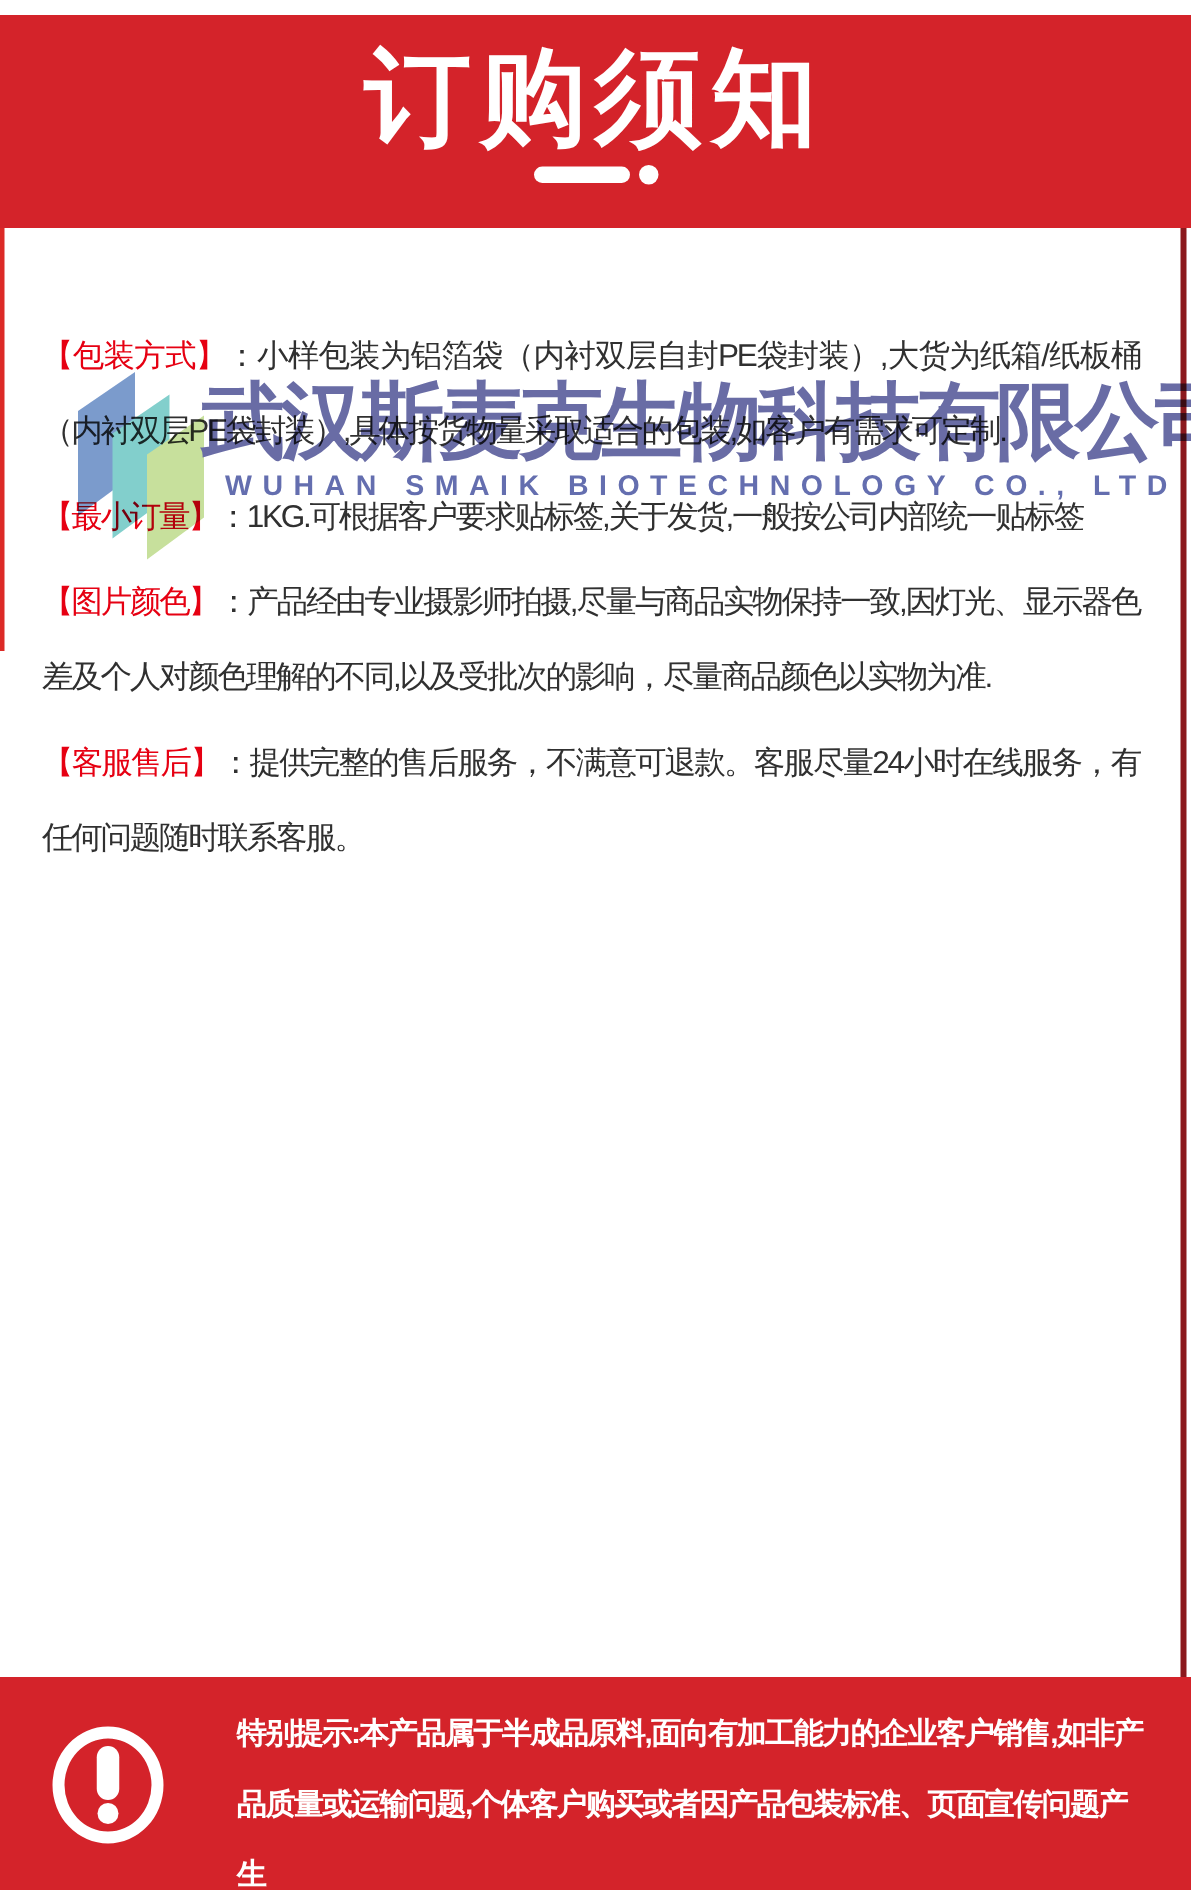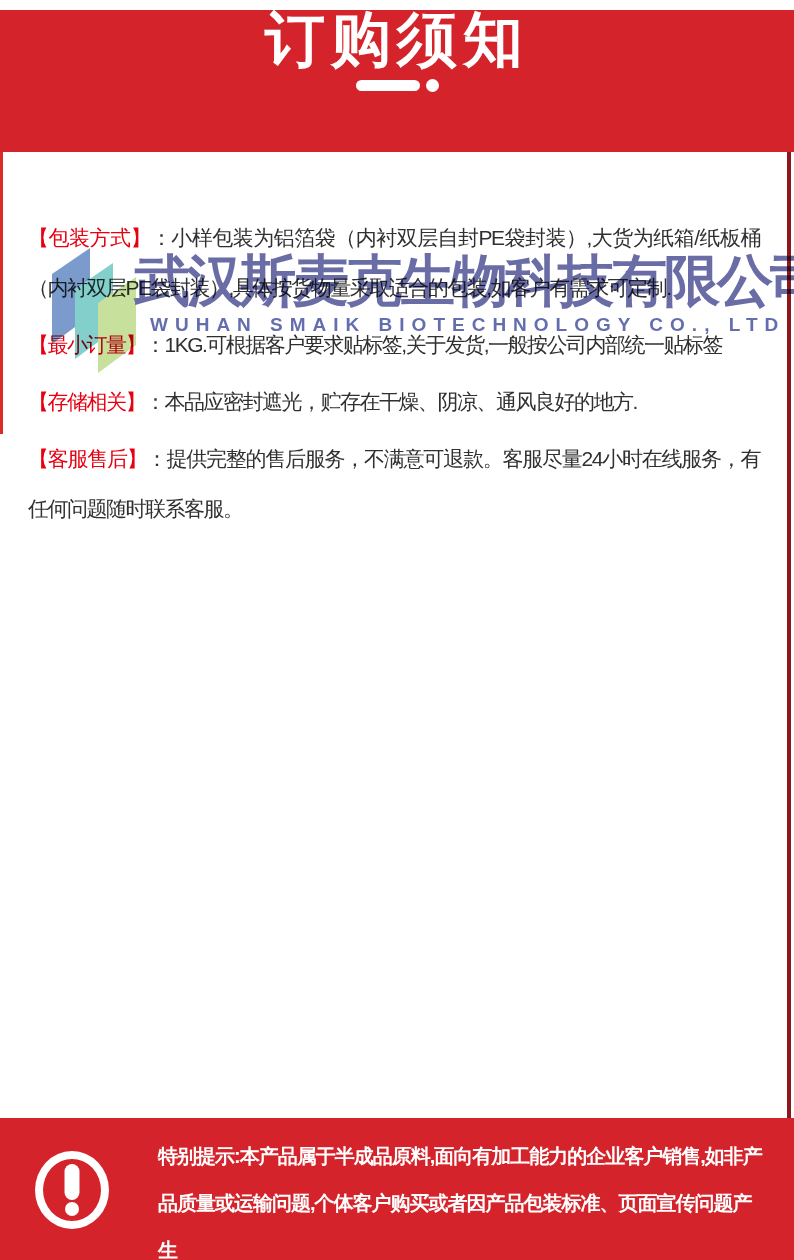--- a/index.html
+++ b/index.html
@@ -6,22 +6,22 @@
   body{
     width:794px;height:1260px;position:relative;background:#ffffff;overflow:hidden;
     font-family:"Liberation Sans","DejaVu Sans",sans-serif;
   }
   
   .header-band{
     position:absolute;left:0;top:10px;width:794px;height:142px;
     background:#d4232a;color:#fff;
   }
   .page-title{
-    margin:0;text-align:center;
-    font-size:60px;font-weight:800;letter-spacing:6px;line-height:1.0;
+    margin:0;padding-top:20px;text-align:center;
+    font-size:71px;font-weight:800;letter-spacing:6px;line-height:1.0;
   }
   .title-underline{
     margin-top:9px;display:flex;justify-content:center;align-items:center;gap:6px;
   }
   .title-underline .bar{width:64px;height:11px;border-radius:6px;background:#fff;}
   .title-underline .dot{width:13px;height:13px;border-radius:50%;background:#fff;}
   
   .edge-left{position:absolute;left:0;top:152px;width:3px;height:282px;background:#dc2a26;}
   .edge-right{position:absolute;left:787px;top:152px;width:4px;height:966px;background:#8c181d;}
   
@@ -80,21 +80,21 @@
     <span class="dot"></span>
   </div>
 </div>
 
 <div class="edge-left"></div>
 <div class="edge-right"></div>
 
 <div class="notice-list">
     <p class="para"><span class="label">【包装方式】</span><span>：小样包装为铝箔袋（内衬双层自封PE袋封装）,大货为纸箱/纸板桶（内衬双层PE袋封装）,具体按货物量采取适合的包装,如客户有需求可定制.</span></p>
     <p class="para"><span class="label">【最小订量】</span><span>：1KG.可根据客户要求贴标签,关于发货,一般按公司内部统一贴标签</span></p>
-    <p class="para"><span class="label">【存储相关】</span><span>：本品应密封遮光，贮存在干燥、阴凉、通风良好的地方.</span></p>
+    <p class="para"><span class="label">【图片颜色】</span><span>：产品经由专业摄影师拍摄,尽量与商品实物保持一致,因灯光、显示器色差及个人对颜色理解的不同,以及受批次的影响，尽量商品颜色以实物为准.</span></p>
     <p class="para"><span class="label">【客服售后】</span><span>：提供完整的售后服务，不满意可退款。客服尽量24小时在线服务，有任何问题随时联系客服。</span></p>
   </div>
 
 <div class="watermark">
   <svg class="wm-logo" width="92" height="126" viewBox="0 0 92 126">
     <polygon id="wm-p1" points="0,26 38,0 38,68 0,96" fill="#5a82c0"></polygon>
     <polygon id="wm-p2" points="23,41 61,15 61,83 23,111" fill="#62c3c0"></polygon>
     <polygon id="wm-p3" points="46,55 84,29 84,97 46,125" fill="#b9d883"></polygon>
   </svg>
   <div class="wm-cn">武汉斯麦克生物科技有限公司</div>

